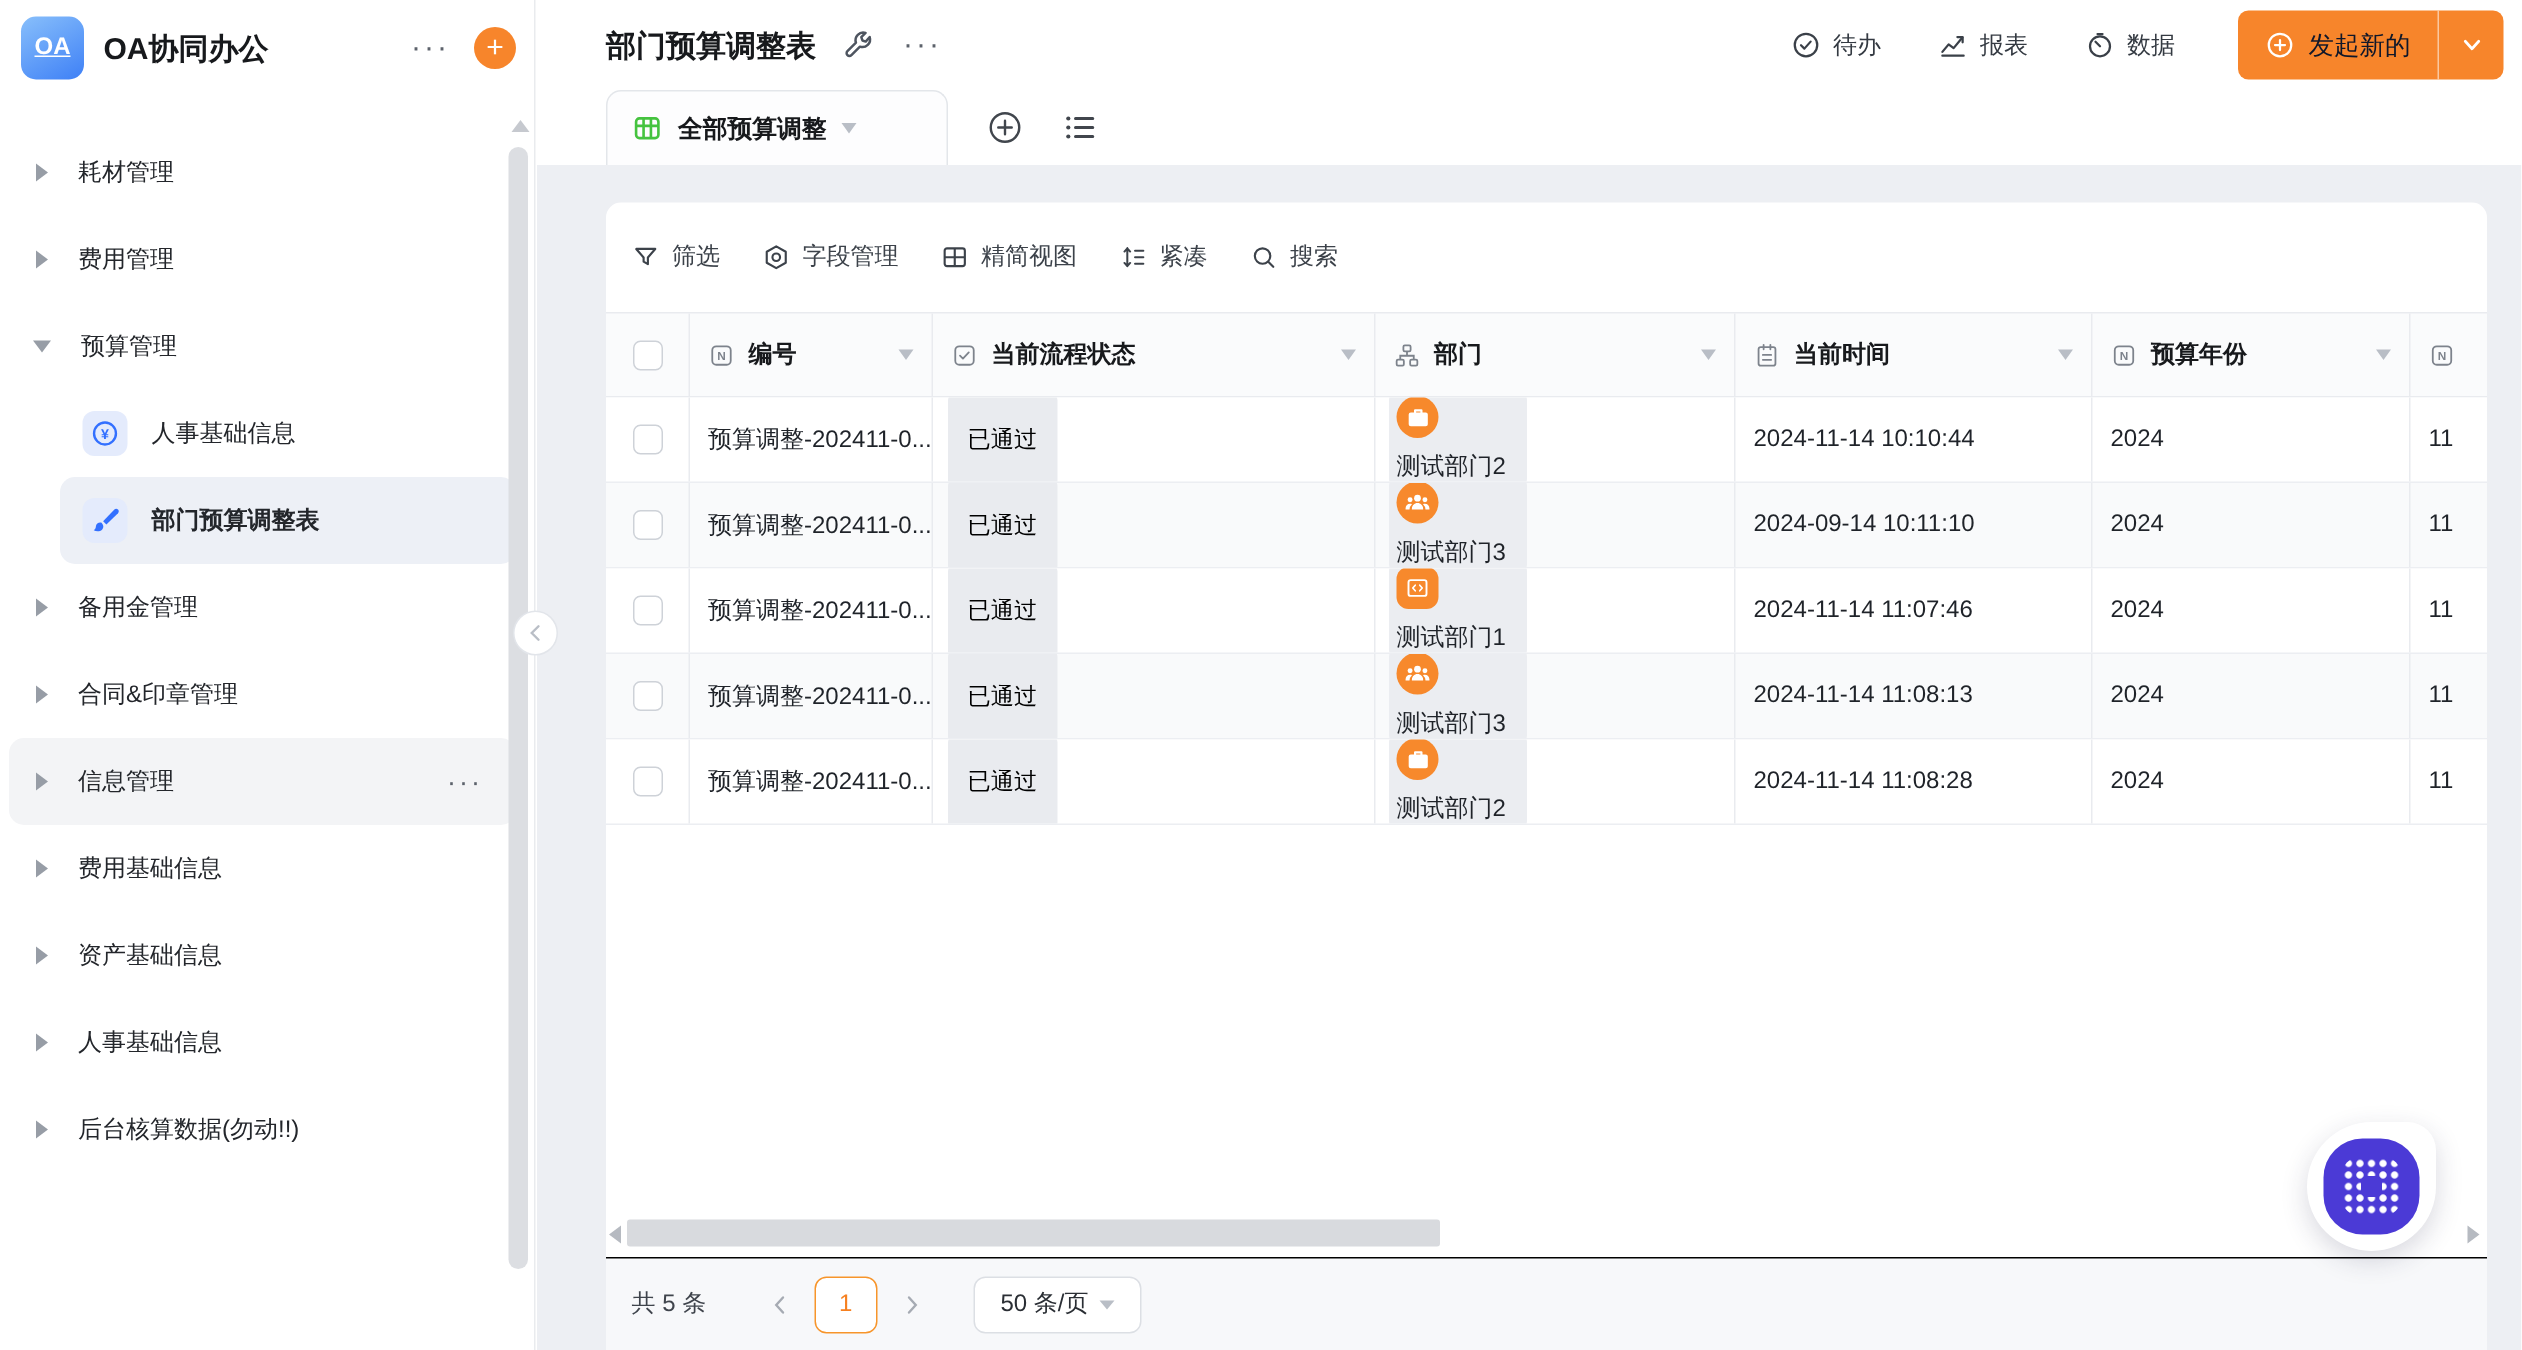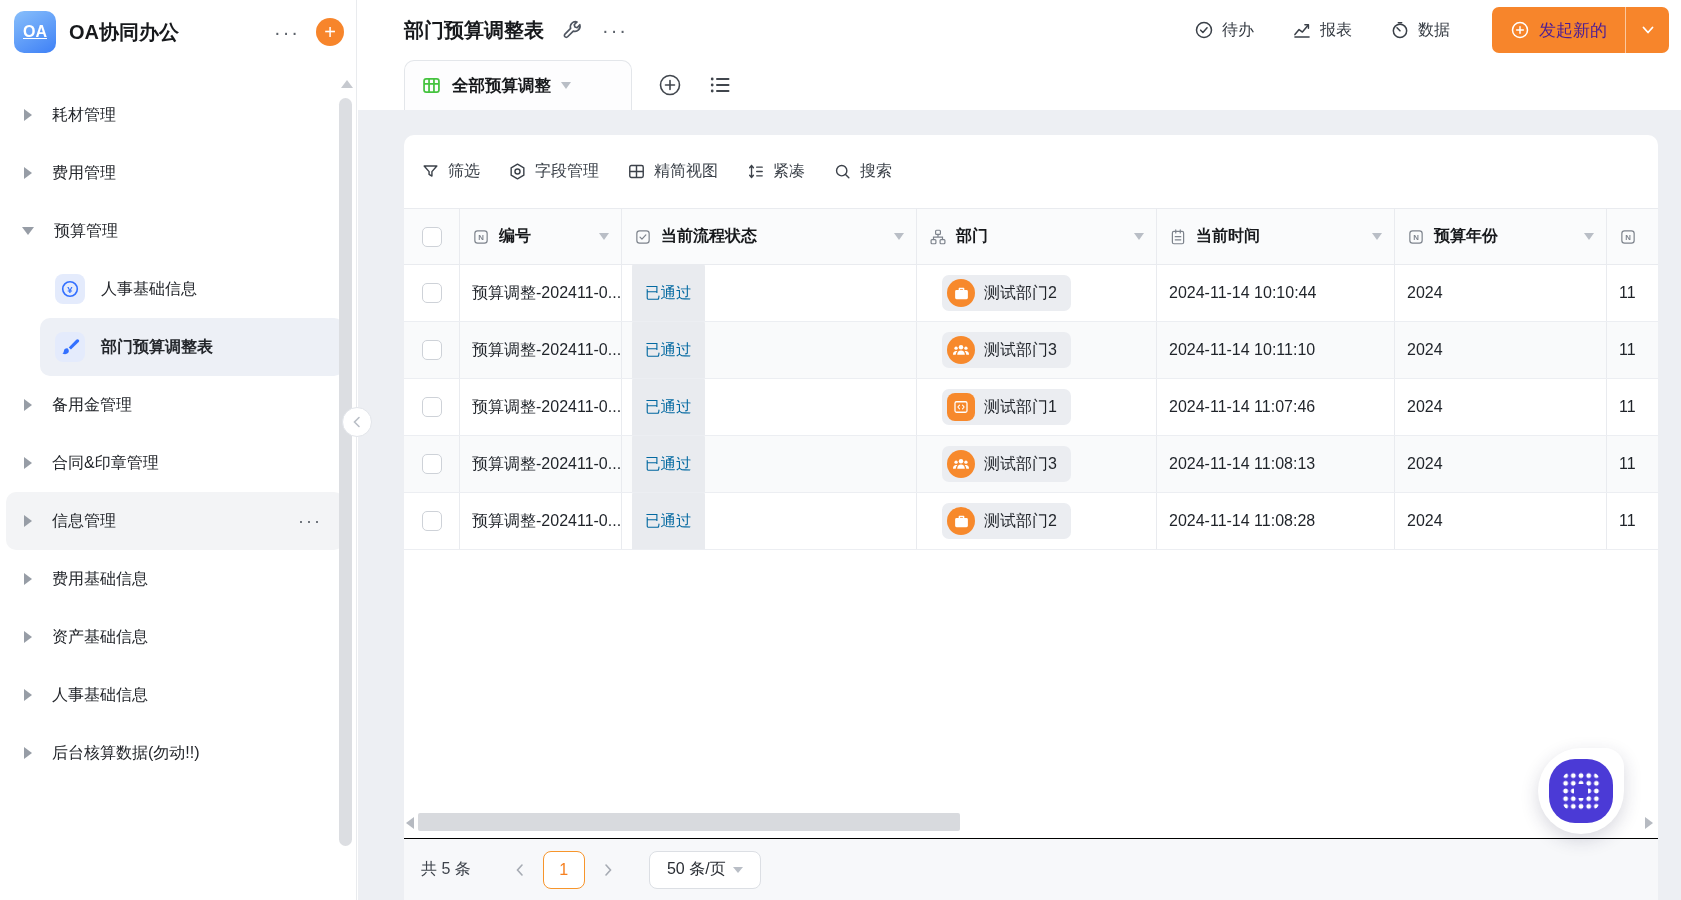--- a/index.html
+++ b/index.html
@@ -35,21 +35,21 @@
     background:#fff; border:1px solid #e2e5ea; z-index:6; display:flex; align-items:center; justify-content:center; cursor:pointer; }
 
   
   .main { position:absolute; left:358px; top:0; right:0; height:900px; }
   .main-header { height:60px; background:#fff; display:flex; align-items:center; padding-left:46px; }
   .page-title { font-size:20px; font-weight:bold; color:#17191c; white-space:nowrap; }
   .title-tool { margin-left:16px; display:flex; align-items:center; cursor:pointer; }
   .header-dots { margin-left:20px; color:#5c626b; font-size:20px; letter-spacing:2px; cursor:pointer; }
   .header-right { margin-left:auto; display:flex; align-items:center; gap:38px; }
   .action { display:flex; align-items:center; gap:8px; font-size:16px; color:#343a42; cursor:pointer; white-space:nowrap; }
-  .new-btn { margin-left:4px; margin-right:12px; height:46px; background:#f7852b; border-radius:7px; color:#4c1d95;
+  .new-btn { margin-left:4px; margin-right:12px; height:46px; background:#f7852b; border-radius:7px; color:#0f172a;
     display:flex; align-items:stretch; cursor:pointer; overflow:hidden; }
   .new-btn-main { display:flex; align-items:center; gap:9px; padding:0 18px; font-size:17px; }
   .new-btn-caret { width:44px; display:flex; align-items:center; justify-content:center; border-left:1px solid rgba(255,255,255,.55); }
 
   .tabbar { height:50px; background:#fff; display:flex; align-items:flex-end; padding-left:46px; }
   .tab { height:50px; min-width:228px; background:#fdfdfe; border:1px solid #e3e6ea; border-bottom:none;
     border-radius:10px 10px 0 0; display:flex; align-items:center; gap:10px; padding:0 16px; cursor:pointer; }
   .tab-label { font-size:16.5px; font-weight:bold; color:#17191c; white-space:nowrap; }
   .caret { width:0; height:0; border-left:5.5px solid transparent; border-right:5.5px solid transparent; border-top:7px solid #b9bec6; }
   .tab-actions { display:flex; align-items:center; gap:26px; margin-left:26px; height:50px; }
@@ -65,23 +65,23 @@
   .thead { display:flex; height:57px; border-top:1px solid #e9ebef; border-bottom:1px solid #e9ebef; background:#fafbfc; }
   .th, .td { border-right:1px solid #e9ebef; display:flex; align-items:center; flex:none; overflow:hidden; }
   .th { padding:0 12px; gap:9px; font-size:16px; font-weight:bold; color:#17191c; white-space:nowrap; }
   .th .caret { margin-left:auto; }
   .c0 { width:56px; justify-content:center; padding:0; }
   .c1 { width:162px; } .c2 { width:295px; } .c3 { width:240px; } .c4 { width:238px; } .c5 { width:212px; } .c6 { width:210px; border-right:none; }
   .trow { display:flex; height:57px; border-bottom:1px solid #eceef2; background:#fff; font-size:16px; }
   .trow.alt { background:#f9fafb; }
   .checkbox { width:20px; height:20px; border:1.5px solid #ced2d8; border-radius:5px; background:#fff; cursor:pointer; }
   .td-pad { padding-left:12px; white-space:nowrap; }
-  .status-chip { background:#e9ebef; border-radius:5px; padding:21px 13px; font-size:15.5px; color:#0369a1; margin-left:10px; white-space:nowrap; }
-  .dept-chip { display:inline-flex; align-items:center; gap:9px; background:#ebedf1; border-radius:7px;
-    padding:4px 14px 4px 5px; margin-left:25px; white-space:nowrap; }
+  .status-chip { background:#e9ebef; border-radius:5px; padding:21px 13px; font-size:15.5px; color:#000000; margin-left:10px; white-space:nowrap; }
+  .dept-chip { display:inline-flex; align-items:flex-start; gap:9px; background:#ebedf1; border-radius:7px;
+    padding:4px 14px 4px 5px; margin-left:9px; white-space:nowrap;flex-direction:column; }
   .dept-avatar { width:28px; height:28px; border-radius:50%; background:#f7892c; display:flex; align-items:center; justify-content:center; flex:none; }
   .dept-avatar svg { display:none; }
   .dept-avatar.icon-briefcase svg[data-name="briefcase-icon"] { display:block; }
   .dept-avatar.icon-people svg[data-name="people-icon"] { display:block; }
   .dept-avatar.icon-code { border-radius:8px; }
   .dept-avatar.icon-code svg[data-name="code-icon"] { display:block; }
 
   .hscroll-left { position:absolute; left:2px; top:682px; width:0; height:0;
     border-top:6px solid transparent; border-bottom:6px solid transparent; border-right:8px solid #b6bac1; cursor:pointer; }
   .hscroll-thumb { position:absolute; left:14px; top:678px; width:542px; height:18px; background:#d8dade; border-radius:2px; cursor:pointer; }
@@ -412,21 +412,21 @@
                       <path d="M1.4 17.2c0-2.2 1.8-4 4-4 .6 0 1.2.1 1.7.4a6.6 6.6 0 0 0-2.2 4.7H1.4z"></path>
                       <circle cx="18.6" cy="9.6" r="2.2"></circle>
                       <path d="M22.6 18.3h-3.5a6.6 6.6 0 0 0-2.2-4.7c.5-.3 1.1-.4 1.7-.4 2.2 0 4 1.8 4 4z"></path>
                     </g>
                   </svg>
 
               </span>
               <span data-name="dept-name">测试部门3</span>
             </span>
           </div>
-          <div class="td c4 td-pad" data-name="cell-time">2024-11-14 10:11:10</div>
+          <div class="td c4 td-pad" data-name="cell-time">2024-09-14 10:11:10</div>
           <div class="td c5 td-pad" data-name="cell-year">2024</div>
           <div class="td c6 td-pad" data-name="cell-month">11</div>
         </div>
 
         <div class="trow" data-name="table-row">
           <div class="td c0">
               <span class="checkbox" data-name="row-checkbox"></span>
             </div>
           <div class="td c1 td-pad" data-name="cell-code">预算调整-202411-0...</div>
           <div class="td c2" data-name="cell-status">

